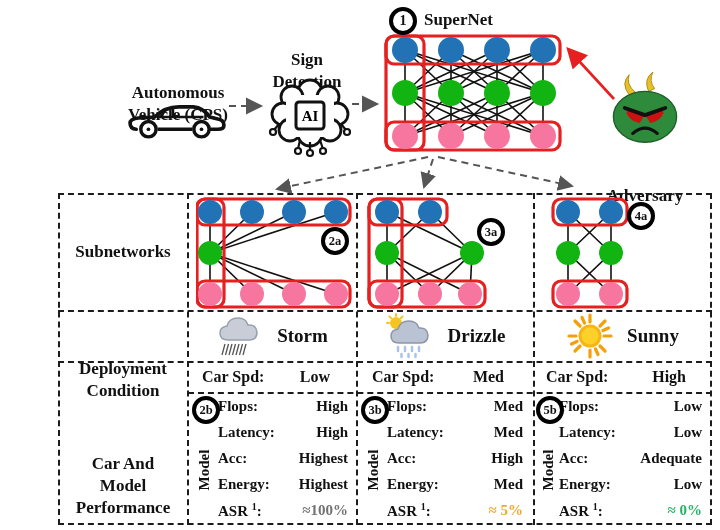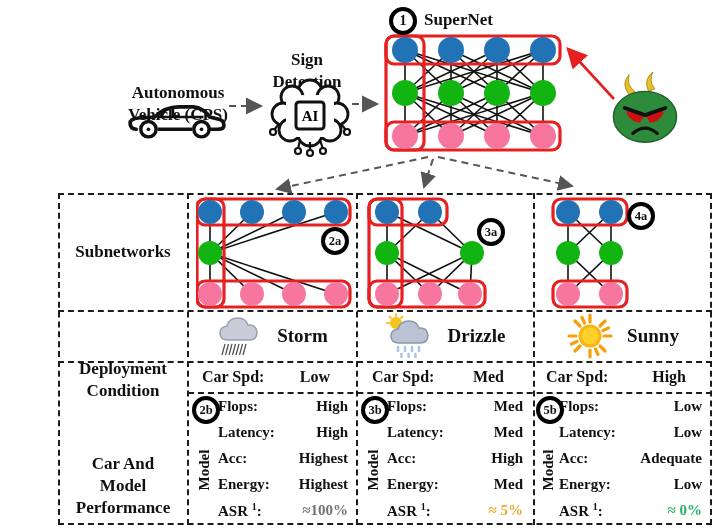--- a/index.html
+++ b/index.html
@@ -139,20 +139,21 @@
 
   <svg class="abs" style="left:597px;top:72px;" width="96" height="72" viewBox="0 0 96 82">
     <path d="M30,26 Q20,13 30,3 Q26,14 37,23 Z" fill="#e8c02a" stroke="#a5820e" stroke-width="1"></path>
     <path d="M52,22 Q46,8 57,0 Q52,10 59,19 Z" fill="#e8c02a" stroke="#a5820e" stroke-width="1"></path>
     <ellipse cx="48" cy="51" rx="36" ry="29" fill="#2e8b3c" stroke="#1d5c28" stroke-width="1.5"></ellipse>
     <path d="M28,43 L47,50 L42,58 Q31,56 27,47 Z" fill="#cc1111"></path>
     <path d="M68,43 L49,50 L54,58 Q65,56 69,47 Z" fill="#cc1111"></path>
     <path d="M25,41 L48,49 M71,41 L48,49" stroke="#111" stroke-width="4.5" stroke-linecap="round" fill="none"></path>
     <path d="M34,70 Q48,58 62,70" stroke="#111" stroke-width="3.5" fill="none" stroke-linecap="round"></path>
   </svg>
+  <div class="abs ctr lbl17" style="left:582px;top:141px;width:126px;">Adversary</div>
 
   <svg class="abs" style="left:0;top:0;z-index:4;pointer-events:none;" width="720" height="530">
     <defs>
       <marker id="ahg" markerWidth="9" markerHeight="9" refX="7" refY="4" orient="auto">
         <path d="M0,0 L8,4 L0,8 Z" fill="#555"></path>
       </marker>
       <marker id="ahr" markerWidth="9" markerHeight="9" refX="7" refY="4" orient="auto">
         <path d="M0,0 L8,4 L0,8 Z" fill="#e62020"></path>
       </marker>
     </defs>

